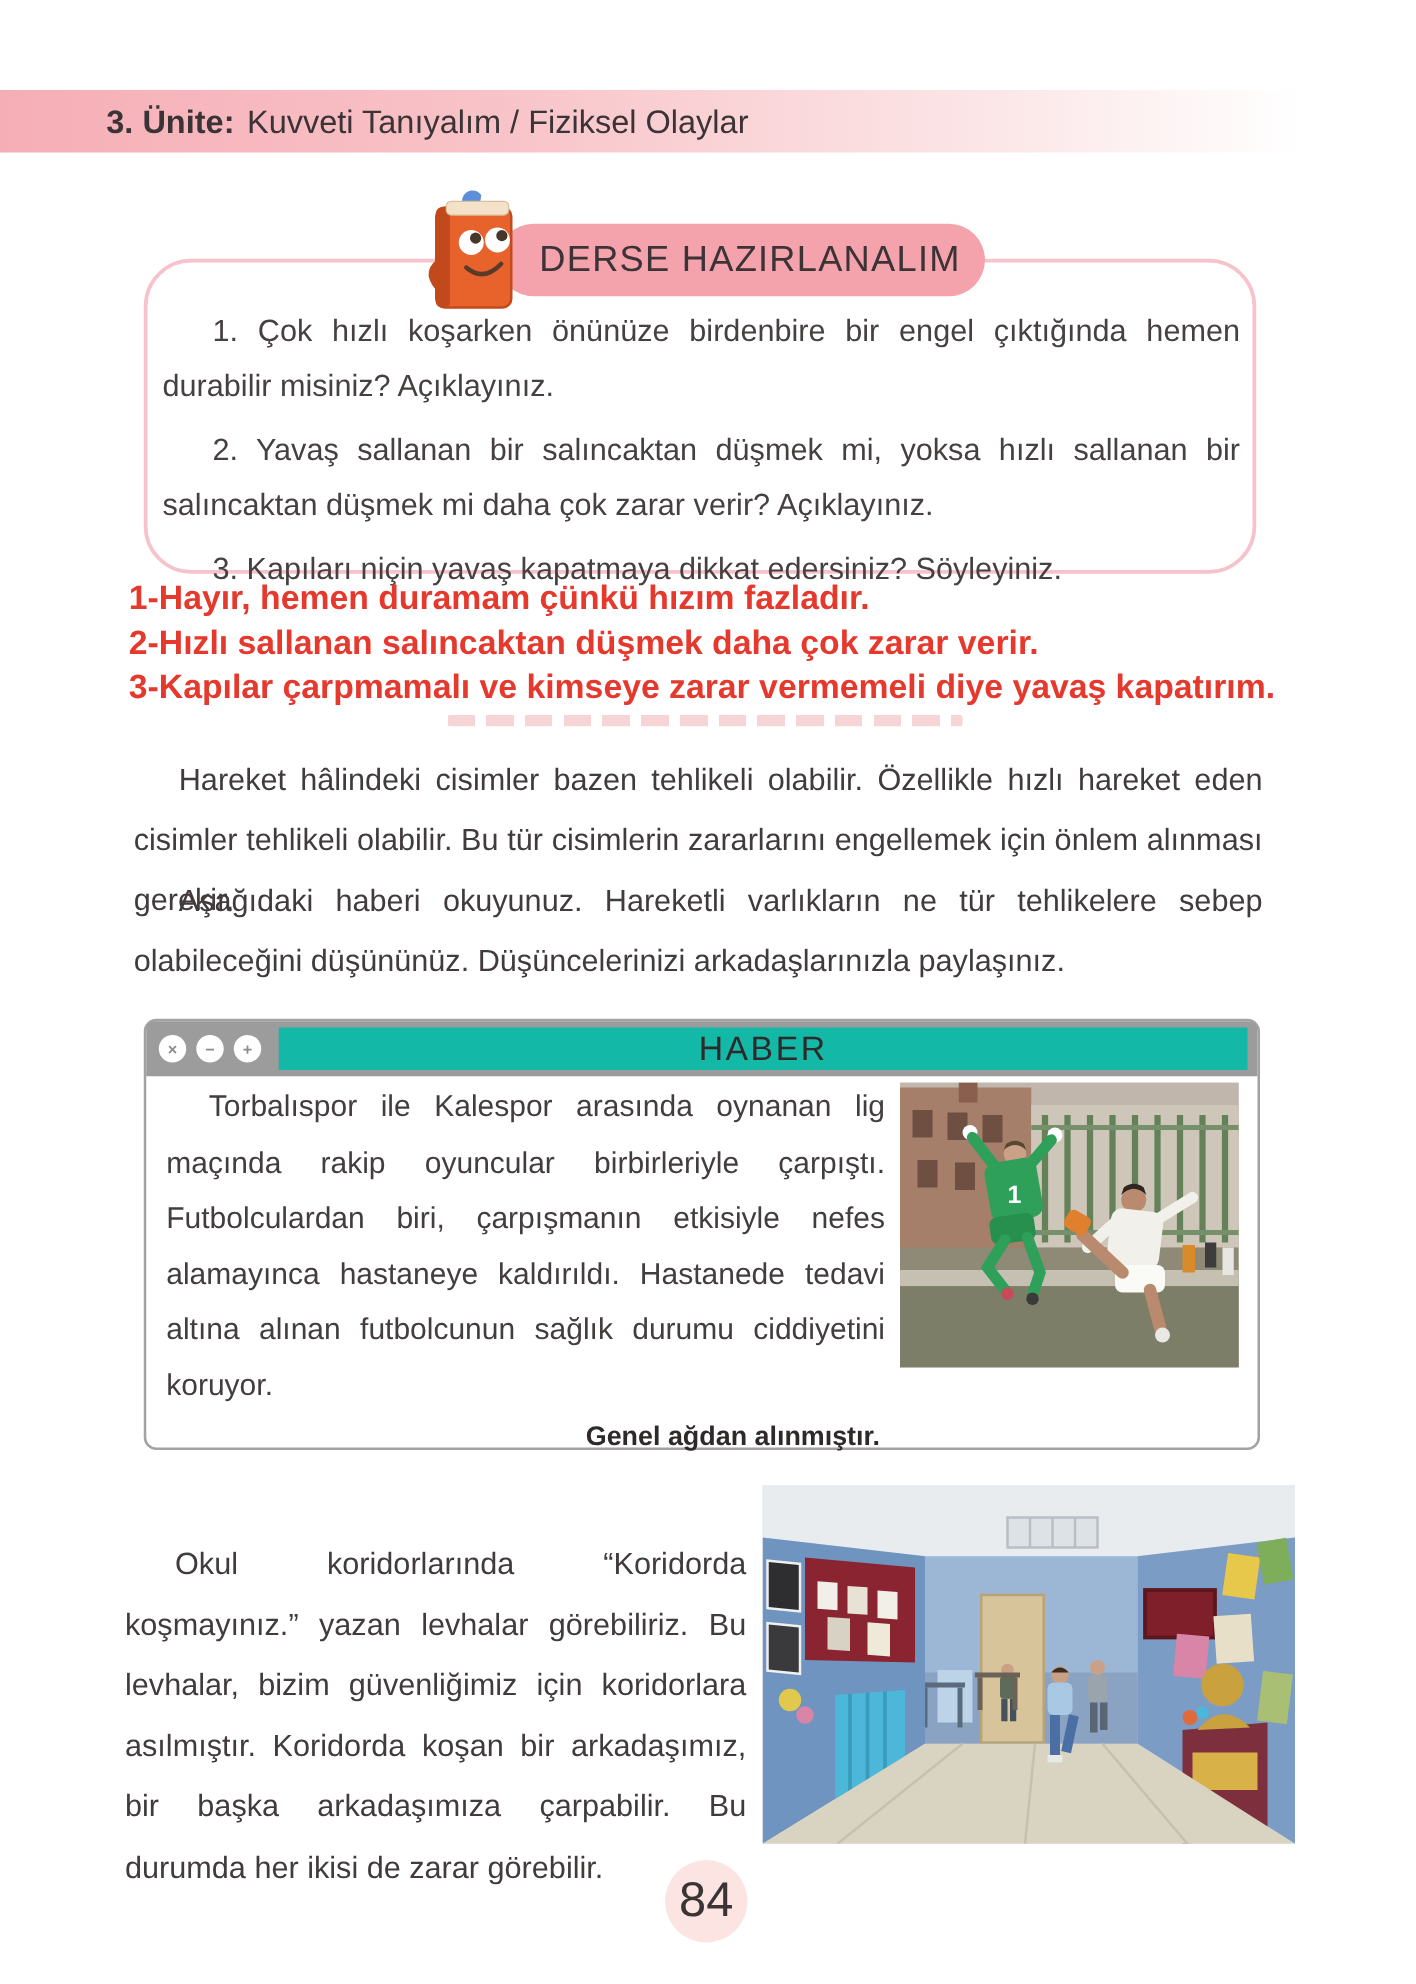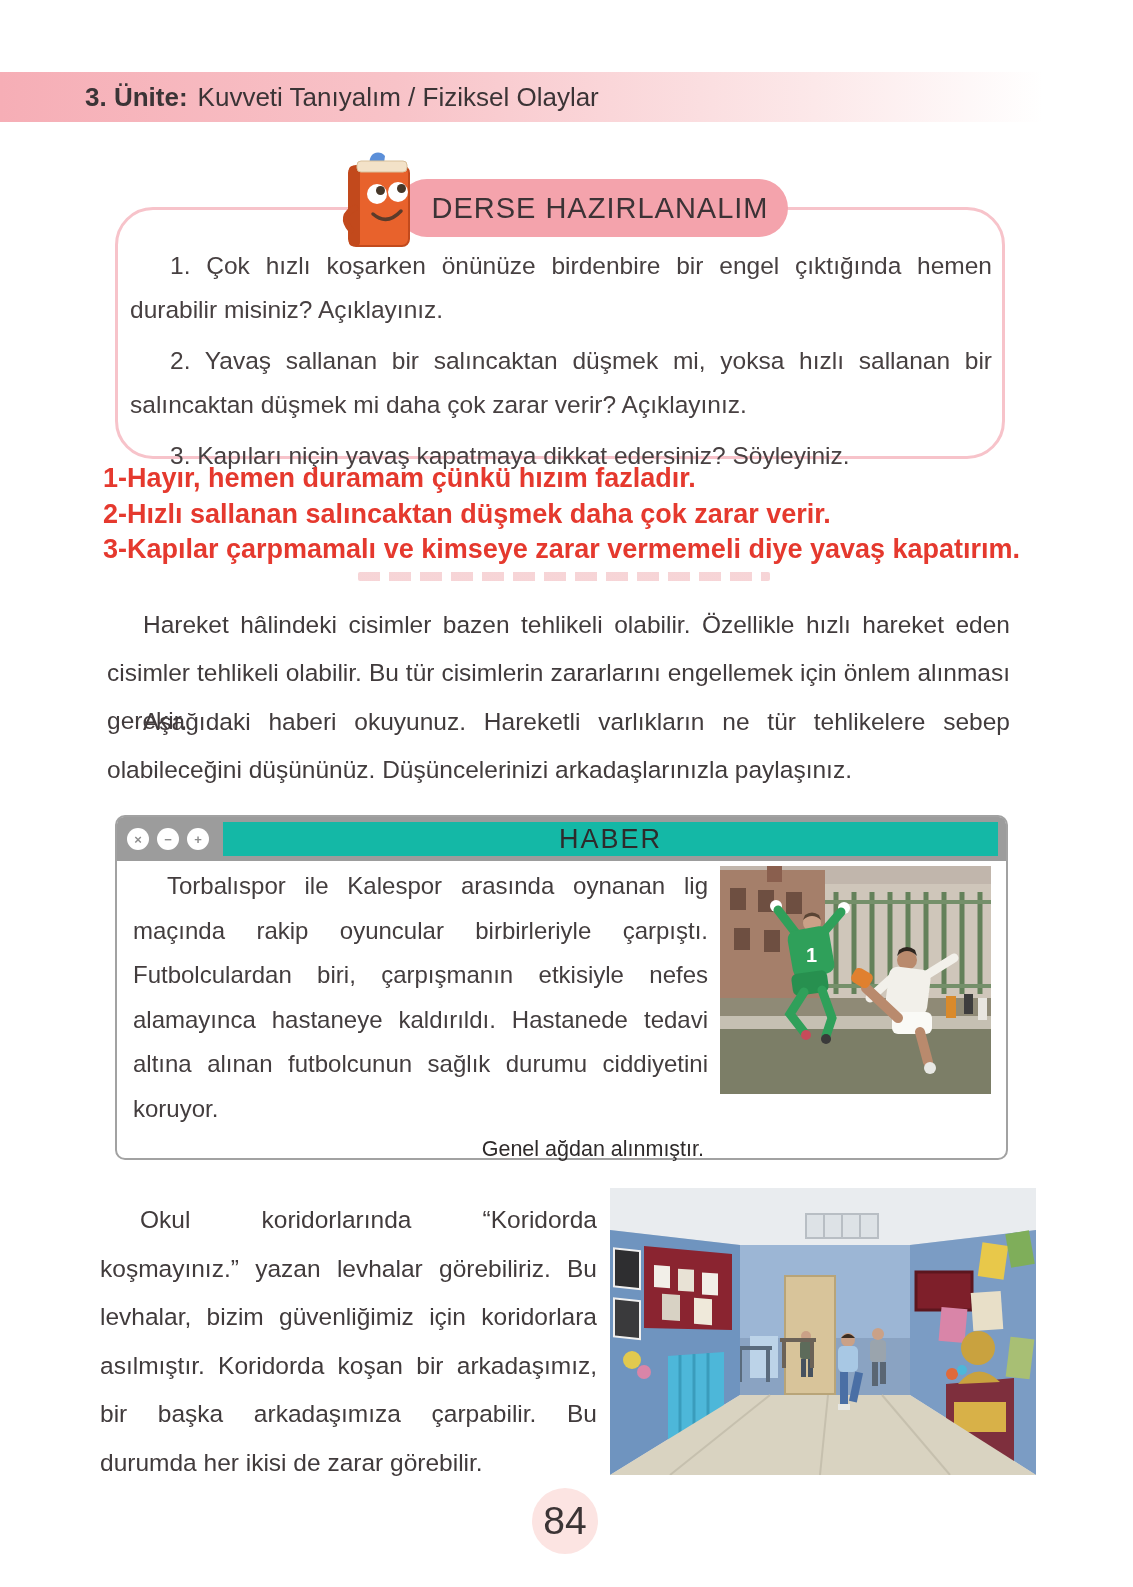--- a/index.html
+++ b/index.html
@@ -67,27 +67,27 @@
     display:flex;align-items:center;justify-content:center;
     font-size:27px;letter-spacing:2px;color:#2e2a2b;
   }
   .news-body{display:flex;padding:3px 15px 0 16px;}
   .news-textcol{width:575px;margin-right:12px;}
   .news-article{
     font-size:24px;line-height:44.5px;text-align:justify;text-indent:34px;
     color:#433d3e;margin:0;
   }
   .news-attrib{
-    text-align:right;font-size:21.5px;font-weight:400;color:#2e2a2a;
+    text-align:right;font-size:21.5px;font-weight:700;color:#2e2a2a;
     margin-top:6px;padding-right:4px;
   }
   .news-photo{width:271px;height:228px;margin-top:2px;flex:none;}
   
   .bottom-para{
-    position:absolute;left:100px;top:1196px;width:497px;font-size:24.5px;line-height:48.5px;
+    position:absolute;left:100px;top:1228px;width:497px;font-size:24.5px;line-height:48.5px;
     text-align:justify;text-indent:40px;color:#413b3c;margin:0;
   }
   .corridor-photo{position:absolute;left:610px;top:1188px;width:426px;height:287px;}
   
   .page-num{
     position:absolute;left:532px;top:1488px;width:66px;height:66px;border-radius:50%;
     background:#fce4e2;display:flex;align-items:center;justify-content:center;
     font-size:39px;color:#3b3435;
   }
 </style>

